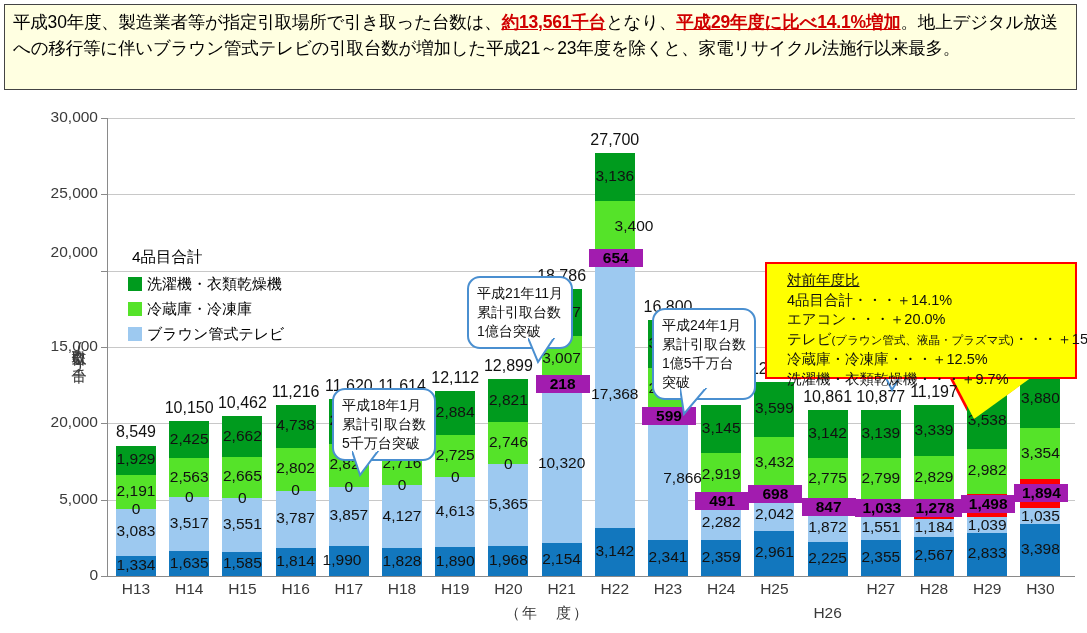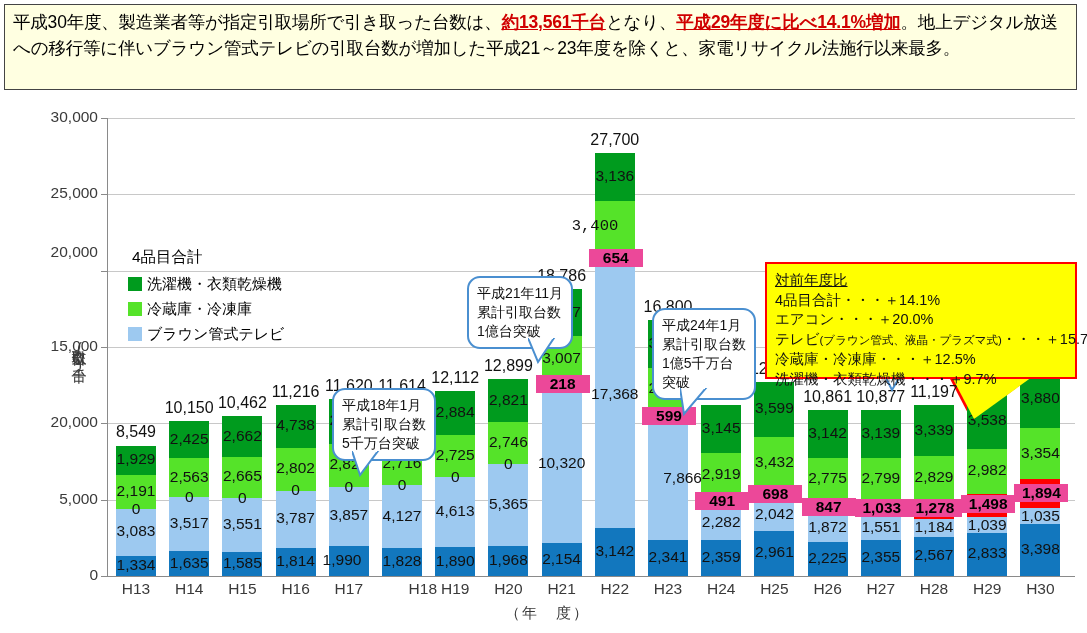--- a/index.html
+++ b/index.html
@@ -55,41 +55,41 @@
   }
   #xtitle{
     position:absolute;left:505px;top:508px;font-size:15px;color:#3a3a3a;
     letter-spacing:2px;
   }
   
   .vlab{
     position:absolute;width:68px;text-align:center;
     font-size:15.5px;color:#111;white-space:nowrap;
   }
-  .vlab.red{background:#ec4899;color:#000;font-weight:bold;width:auto;padding:0 1px;}
+  .vlab.red{background:#a21caf;color:#000;font-weight:bold;width:auto;padding:0 1px;}
   .tlab{
     position:absolute;width:86px;text-align:center;
     font-size:16px;color:#111;white-space:nowrap;
   }
   
   #legend{position:absolute;left:128px;top:148px;font-size:15px;line-height:25px;}
   #legend .ltitle{margin-left:4px;margin-bottom:2px;font-size:15.5px;}
   #legend .lrow{display:flex;align-items:center;height:25px;}
   #legend .sw{width:14px;height:14px;margin-right:5px;display:inline-block;}
   
   .callout{
     position:absolute;background:#ffffff;border:2px solid #4A8FD0;
     border-radius:13px;font-size:14px;line-height:19px;
     padding:6px 8px;box-sizing:border-box;color:#111;white-space:nowrap;
   }
   
   #yellow-callout{
     position:absolute;left:765px;top:166px;width:312px;height:117px;
     background:#FFFF00;border:2.5px solid #FF0000;box-sizing:border-box;
-    padding:7px 8px;font-size:14.5px;line-height:19.5px;color:#111;
+    padding:7px 20px;font-size:14.5px;line-height:19.5px;color:#111;
     white-space:nowrap;
   }
   #yellow-callout .u{text-decoration:underline;}
   #yellow-callout .sm{font-size:11.5px;}
   #yellow-tail{
     position:absolute;left:952px;top:281px;width:0;height:0;
     border-left:22px solid transparent;border-right:58px solid transparent;
     border-top:42px solid #FFFF00;
   }
   #yellow-tail-b{
@@ -257,29 +257,29 @@
         <div class="seg s-fridge" style="height: 51.2044px; bottom: 96.5922px;"></div>
         <div class="seg s-wash" style="height: 59.2347px; bottom: 147.797px;"></div>
       </div>
     </div>
   <div id="xlab-host">
       <div class="xlab" style="left: 101px;">H13</div>
       <div class="xlab" style="left: 154.2px;">H14</div>
       <div class="xlab" style="left: 207.4px;">H15</div>
       <div class="xlab" style="left: 260.6px;">H16</div>
       <div class="xlab" style="left: 313.8px;">H17</div>
-      <div class="xlab" style="left: 367px; text-align: right;">H18</div>
+      <div class="xlab" style="left: 367px;">H18</div>
       <div class="xlab" style="left: 420.2px;">H19</div>
       <div class="xlab" style="left: 473.4px;">H20</div>
       <div class="xlab" style="left: 526.6px;">H21</div>
       <div class="xlab" style="left: 579.8px;">H22</div>
       <div class="xlab" style="left: 633px;">H23</div>
       <div class="xlab" style="left: 686.2px;">H24</div>
       <div class="xlab" style="left: 739.4px;">H25</div>
-      <div class="xlab" style="left: 792.6px;">H26</div>
+      <div class="xlab" style="left: 792.6px; margin-top: 24px;">H26</div>
       <div class="xlab" style="left: 845.8px;">H27</div>
       <div class="xlab" style="left: 899px;">H28</div>
       <div class="xlab" style="left: 952.2px;">H29</div>
       <div class="xlab" style="left: 1005.4px;">H30</div>
     </div>
   <div id="vlab-host">
       <div class="tlab" style="left: 93px; top: 327.485px;">8,549</div>
       <div class="vlab" style="top: 459.817px; left: 102px;">1,334</div>
       <div class="vlab" style="top: 426.101px; left: 102px;">3,083</div>
       <div class="vlab" style="top: 403.567px; left: 102px;">0</div>
@@ -330,21 +330,21 @@
       <div class="tlab" style="left: 518.6px; top: 171.2px;">18,786</div>
       <div class="vlab" style="top: 453.558px; left: 527.6px;">2,154</div>
       <div class="vlab" style="top: 358.34px; left: 527.6px;">10,320</div>
       <div class="vlab red" style="top: 278.9px; left: 535.6px; width: 52px; text-align: center;">218</div>
       <div class="vlab" style="top: 253.282px; left: 527.6px;">3,007</div>
       <div class="vlab" style="top: 206.764px; left: 527.6px;">3,087</div>
       <div class="tlab" style="left: 571.8px; top: 35.1133px;">27,700</div>
       <div class="vlab" style="top: 446.016px; left: 580.8px;">3,142</div>
       <div class="vlab" style="top: 289.456px; left: 580.8px;">17,368</div>
       <div class="vlab red" style="top: 152.888px; left: 588.8px; width: 52px; text-align: center;">654</div>
-      <div class="vlab" style="top: 120.943px; left: 561px; font-family: Liberation Mono, monospace;">3,400</div>
+      <div class="vlab" style="top: 120.943px; left: 600px;">3,400</div>
       <div class="vlab" style="top: 71.0515px; left: 580.8px;">3,136</div>
       <div class="tlab" style="left: 625px; top: 201.52px;">16,800</div>
       <div class="vlab" style="top: 452.13px; left: 634px;">2,341</div>
       <div class="vlab" style="top: 373px; left: 634px; text-align: right;">7,866</div>
       <div class="vlab red" style="top: 310.601px; left: 642px; width: 52px; text-align: center;">599</div>
       <div class="vlab" style="top: 283.327px; left: 634px;">2,843</div>
       <div class="vlab" style="top: 237.573px; left: 634px;">3,151</div>
       <div class="tlab" style="left: 678.2px; top: 287.074px;">11,196</div>
       <div class="vlab" style="top: 451.993px; left: 687.2px;">2,359</div>
       <div class="vlab" style="top: 416.567px; left: 687.2px;">2,282</div>

